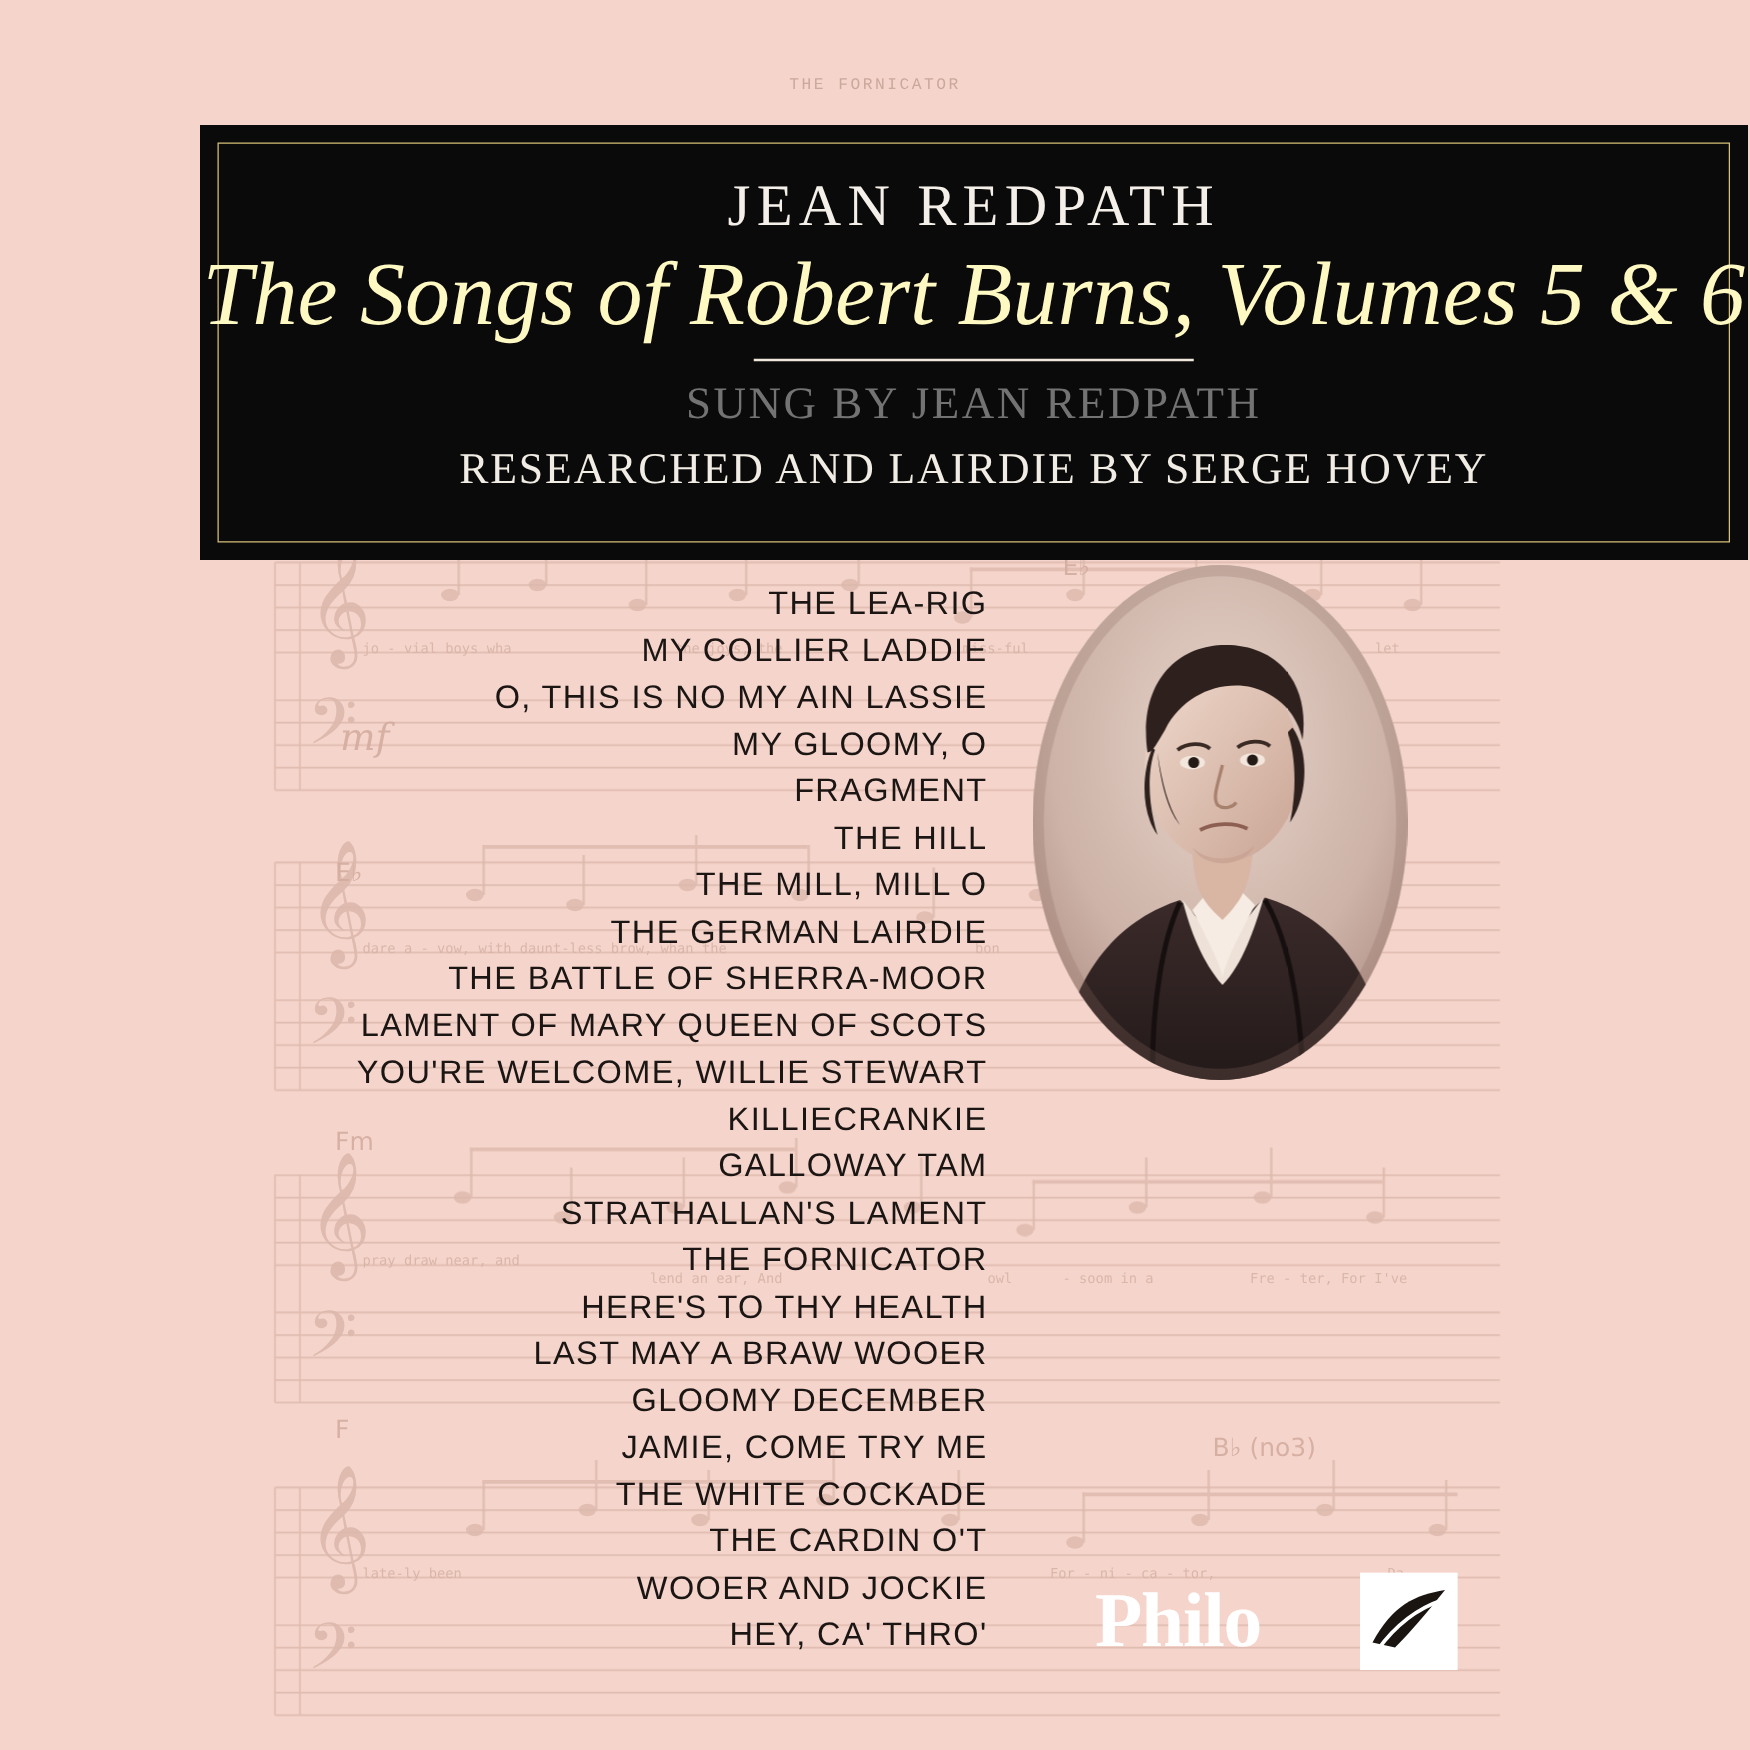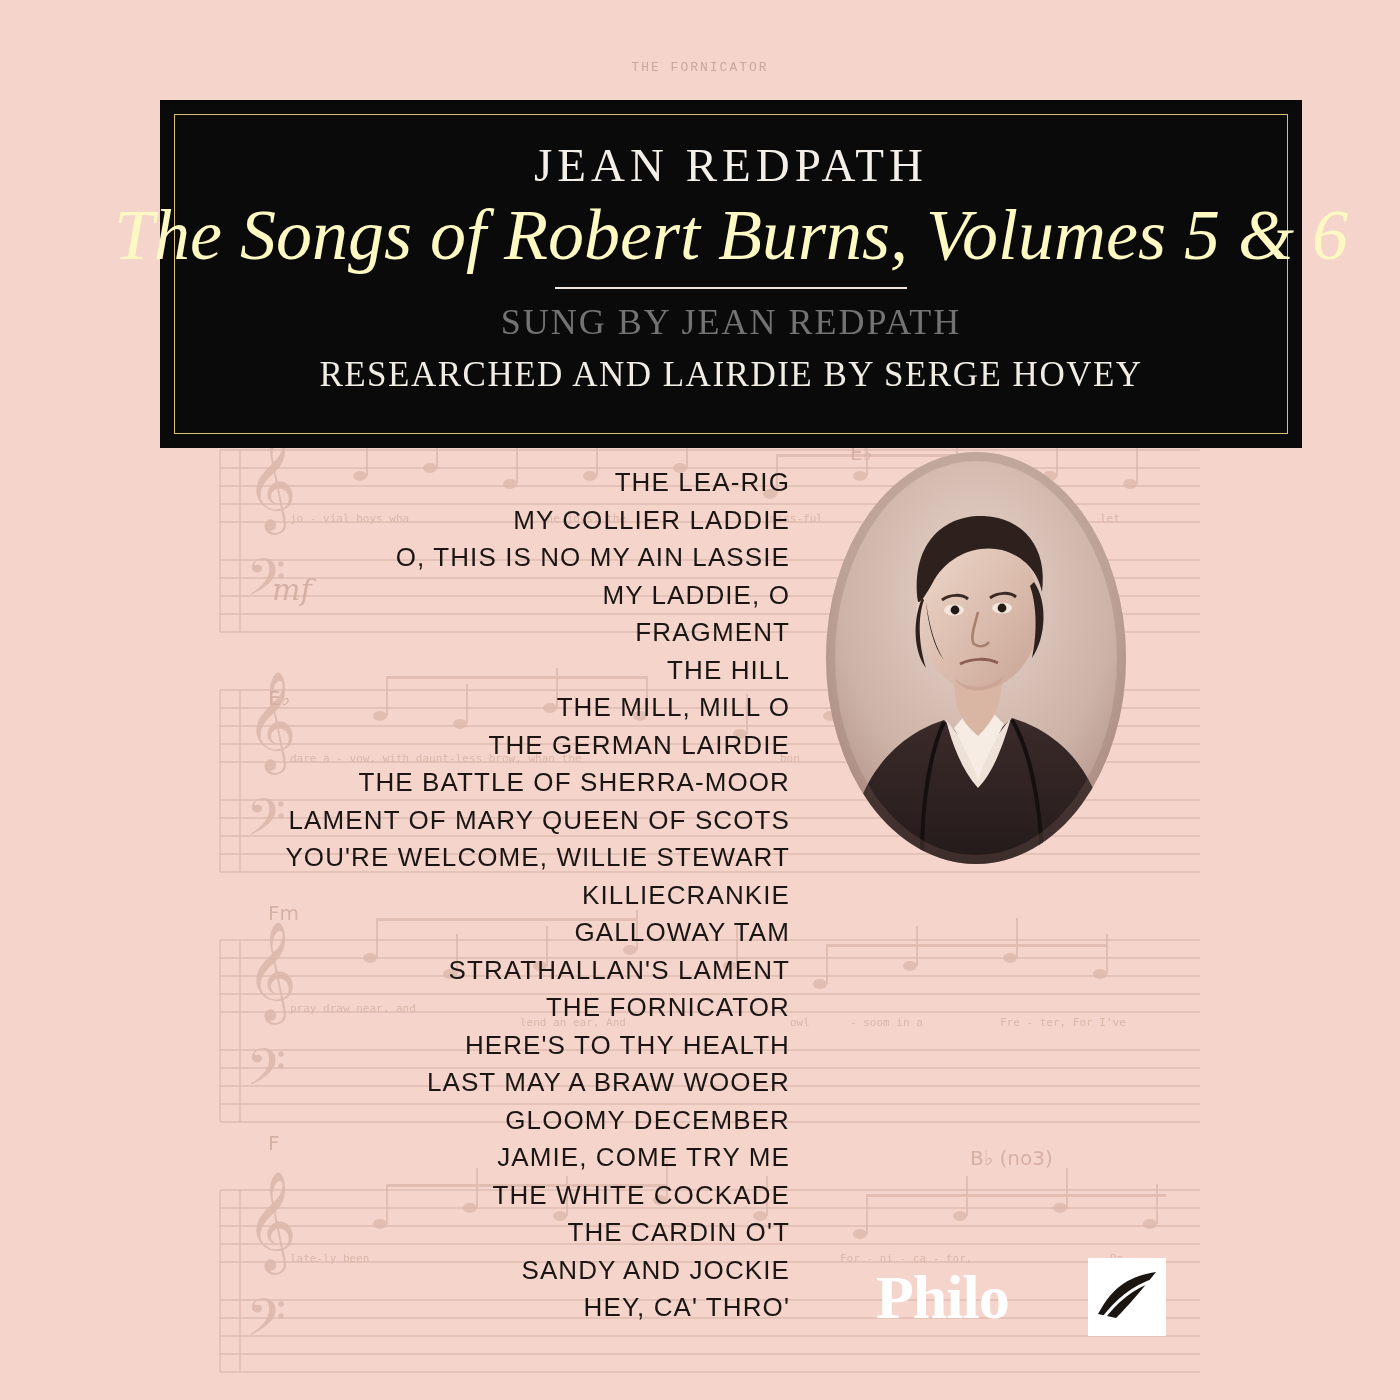--- a/index.html
+++ b/index.html
@@ -37,21 +37,21 @@
     font-size: 13px;
     letter-spacing: 2px;
     color: #cba79c;
   }
 
   
   #title-panel {
     position: absolute;
     left: 160px;
     top: 100px;
-    width: 1142px;
+    width: 1238px;
     height: 348px;
     background: #0a0a0a;
     box-sizing: border-box;
     padding: 14px;
   }
   #title-panel-inner {
     border: 1px solid #d8c07a;
     width: 100%;
     height: 100%;
     box-sizing: border-box;
@@ -386,39 +386,39 @@
     <div id="title-rule"></div>
     <div id="sung-by">SUNG BY JEAN REDPATH</div>
     <div id="arranged-by">RESEARCHED AND LAIRDIE BY SERGE HOVEY</div>
   </div>
 </div>
 
 <div id="track-list">
   <div class="track">THE LEA-RIG</div>
   <div class="track">MY COLLIER LADDIE</div>
   <div class="track">O, THIS IS NO MY AIN LASSIE</div>
-  <div class="track">MY LADDIE, O</div>
+  <div class="track">MY GLOOMY, O</div>
   <div class="track">FRAGMENT</div>
   <div class="track">THE HILL</div>
   <div class="track">THE MILL, MILL O</div>
   <div class="track">THE GERMAN LAIRDIE</div>
   <div class="track">THE BATTLE OF SHERRA-MOOR</div>
   <div class="track">LAMENT OF MARY QUEEN OF SCOTS</div>
   <div class="track">YOU'RE WELCOME, WILLIE STEWART</div>
   <div class="track">KILLIECRANKIE</div>
   <div class="track">GALLOWAY TAM</div>
   <div class="track">STRATHALLAN'S LAMENT</div>
   <div class="track">THE FORNICATOR</div>
   <div class="track">HERE'S TO THY HEALTH</div>
   <div class="track">LAST MAY A BRAW WOOER</div>
   <div class="track">GLOOMY DECEMBER</div>
   <div class="track">JAMIE, COME TRY ME</div>
   <div class="track">THE WHITE COCKADE</div>
   <div class="track">THE CARDIN O'T</div>
-  <div class="track">SANDY AND JOCKIE</div>
+  <div class="track">WOOER AND JOCKIE</div>
   <div class="track">HEY, CA' THRO'</div>
 </div>
 
 <div id="portrait-wrap">
   <div id="portrait-oval">
     <svg viewBox="0 0 300 412" width="300" height="412" preserveAspectRatio="xMidYMid slice">
       <defs>
         <radialGradient id="bgGrad" cx="50%" cy="35%" r="75%">
           <stop offset="0%" stop-color="#e6d2c8"></stop>
           <stop offset="60%" stop-color="#cdb3a8"></stop>

